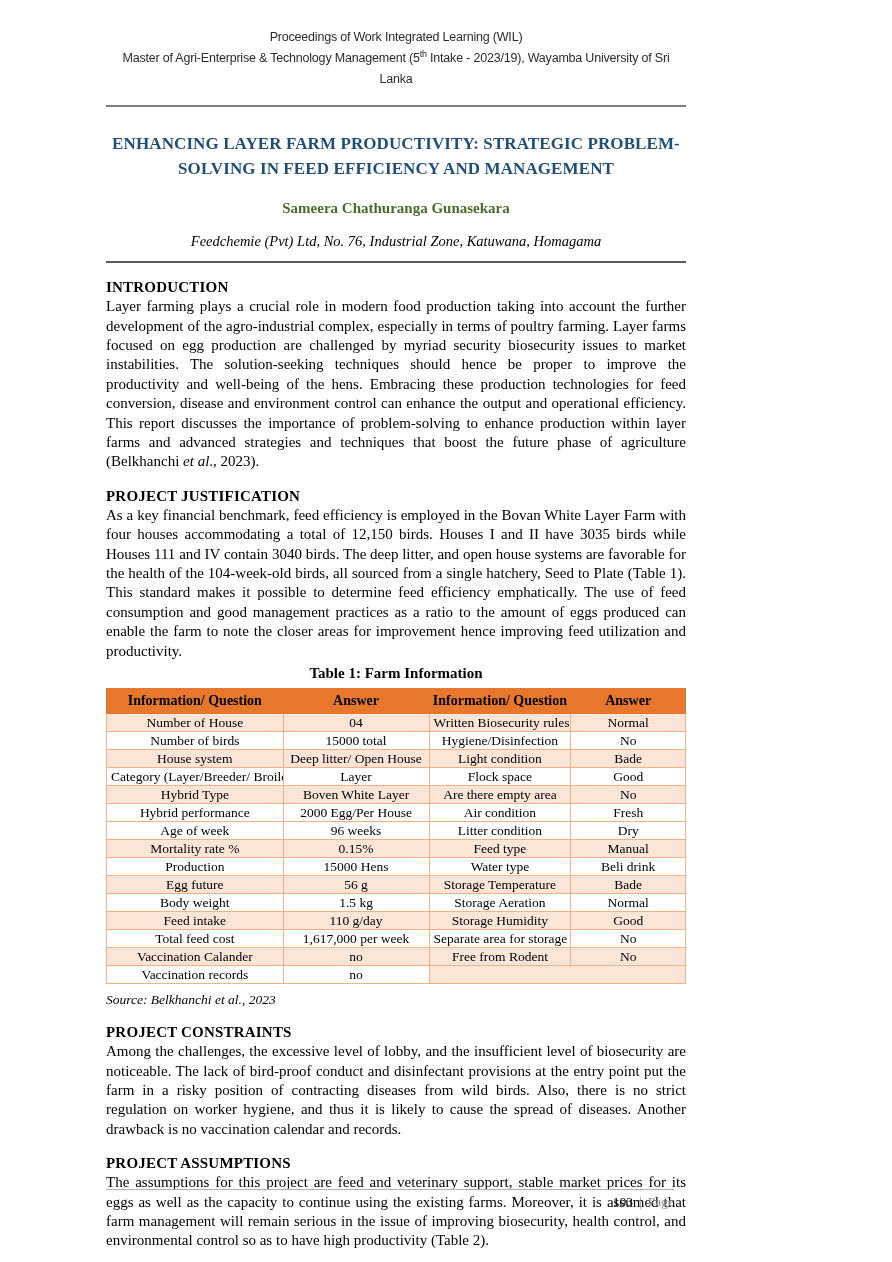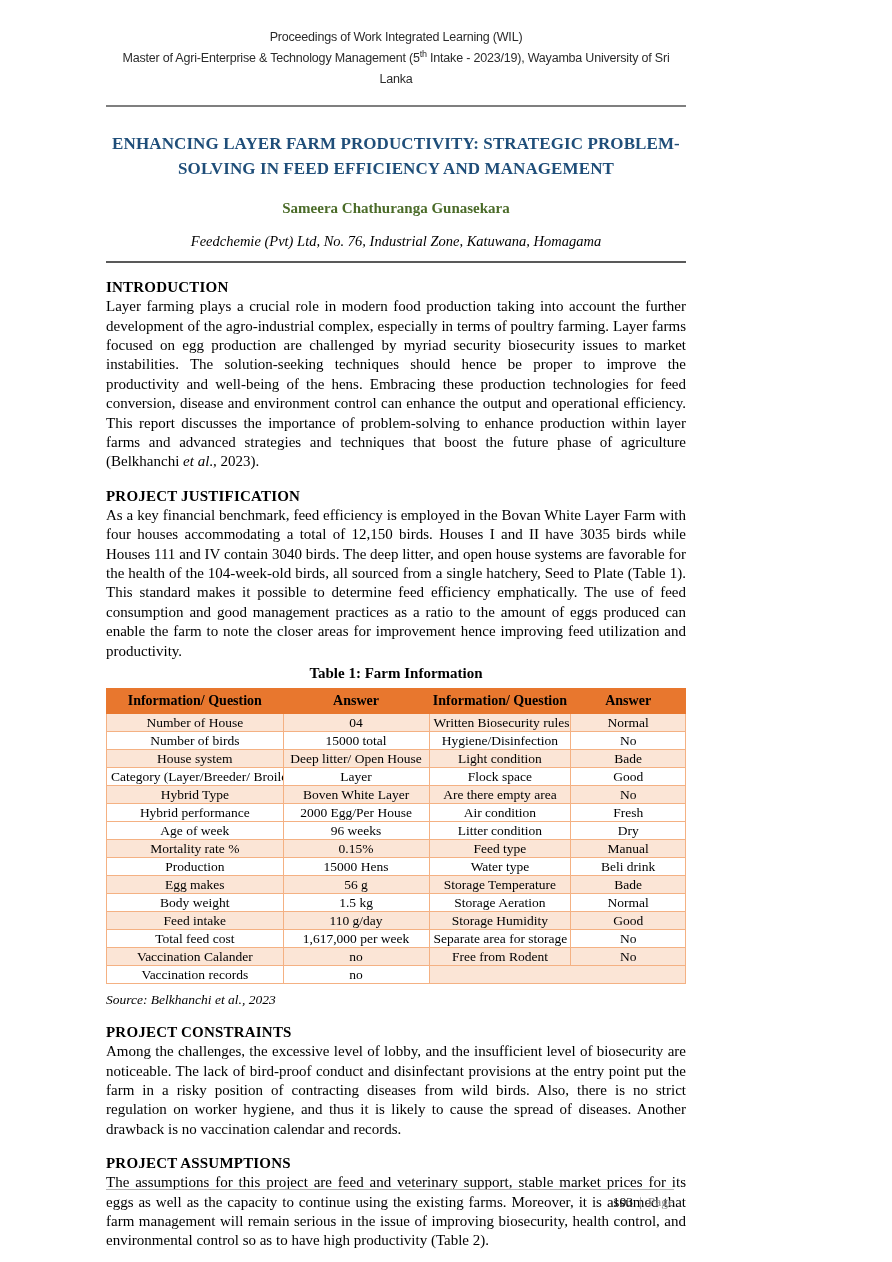--- a/index.html
+++ b/index.html
@@ -222,21 +222,21 @@
           <td>Feed type</td>
           <td>Manual</td>
         </tr>
         <tr class="plain">
           <td>Production</td>
           <td>15000 Hens</td>
           <td>Water type</td>
           <td>Beli drink</td>
         </tr>
         <tr class="shaded">
-          <td>Egg makes</td>
+          <td>Egg future</td>
           <td>56 g</td>
           <td>Storage Temperature</td>
           <td>Bade</td>
         </tr>
         <tr class="plain">
           <td>Body weight</td>
           <td>1.5 kg</td>
           <td>Storage Aeration</td>
           <td>Normal</td>
         </tr>

